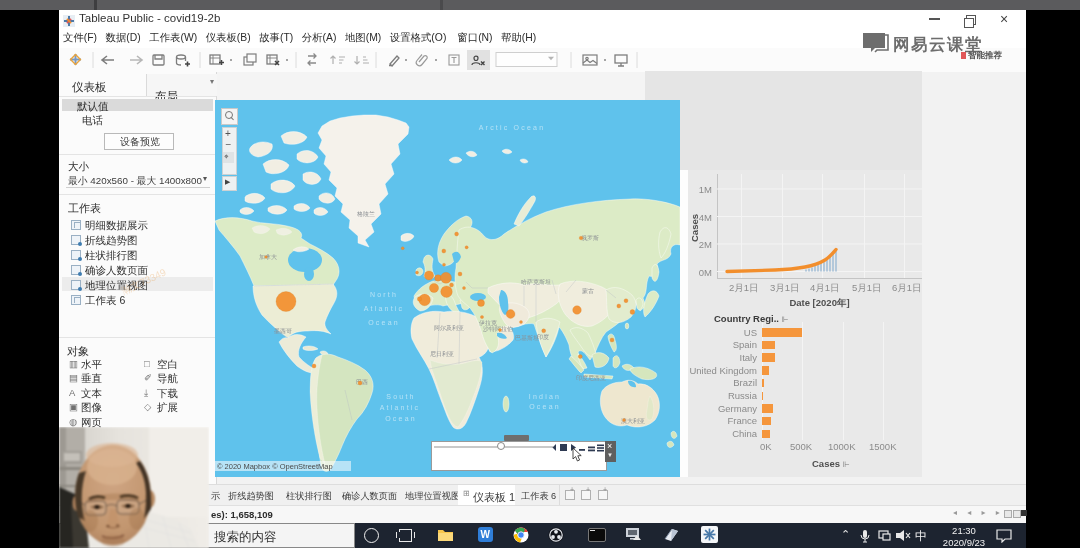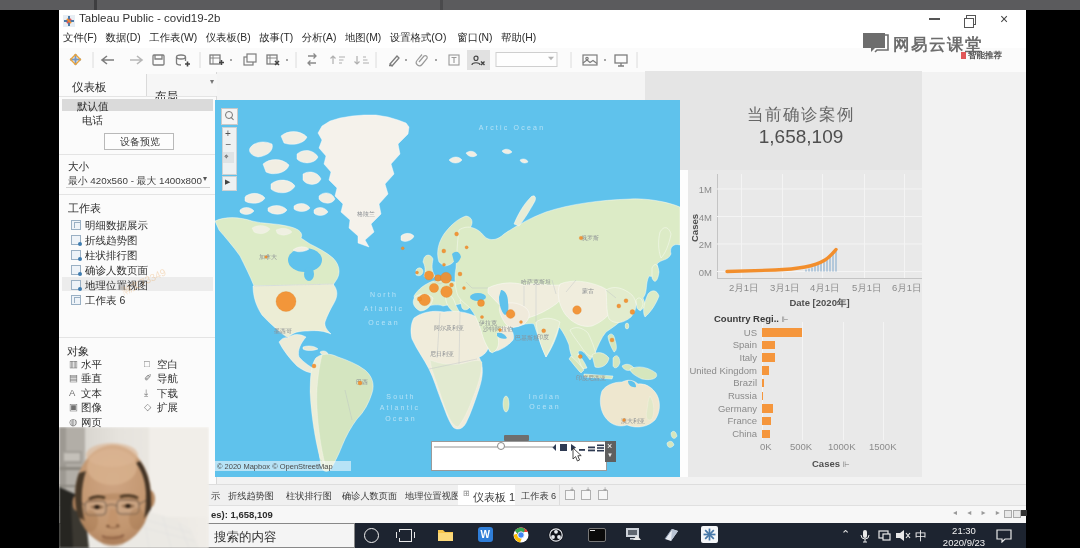--- a/index.html
+++ b/index.html
@@ -214,22 +214,20 @@
       <div class="abs txt" style="left:157px;top:401.3px;font-size:10.5px;color:#2f2f2f;">扩展</div>
       <div class="abs txt" style="left:69px;top:415.9px;font-size:9.5px;color:#707070;">◍</div>
       <div class="abs txt" style="left:81px;top:415.9px;font-size:10.5px;color:#2f2f2f;">网页</div>
     </div>
 
   <div class="abs" style="left:217px;top:72px;width:809px;height:412px;background:#f2f2f2;"></div>
 
   <div class="abs" style="left:217px;top:72px;width:428px;height:28px;background:#f4f4f4;"></div>
 
   <div class="abs" style="left:645px;top:71px;width:277px;height:99px;background:#e5e5e5;"></div>
-  <div class="abs txt" style="left:680px;top:104px;width:242px;text-align:center;font-size:16.5px;color:#666;font-family:'Liberation Serif',serif;letter-spacing:1.5px;">当前确诊案例</div>
-  <div class="abs txt" style="left:680px;top:126px;width:242px;text-align:center;font-size:19px;color:#4f4f4f;">1,658,109</div>
 
   <div class="abs" style="left:680px;top:170px;width:8px;height:307px;background:#fdfdfd;"></div>
 
   <div class="abs" style="left:688px;top:170px;width:234px;height:307px;background:#e9e9e9;"></div>
 
   <div class="abs txt" style="left:689px;top:242px;font-size:9.5px;color:#4f4f4f;font-weight:bold;transform:rotate(-90deg);transform-origin:0 0;">Cases</div>
   <div class="abs txt" style="left:694px;top:184px;width:18px;text-align:right;font-size:9.5px;color:#8b8b8b;">1M</div>
   <div class="abs txt" style="left:694px;top:211.5px;width:18px;text-align:right;font-size:9.5px;color:#8b8b8b;">4M</div>
   <div class="abs txt" style="left:694px;top:239px;width:18px;text-align:right;font-size:9.5px;color:#8b8b8b;">2M</div>
   <div class="abs txt" style="left:694px;top:266.5px;width:18px;text-align:right;font-size:9.5px;color:#8b8b8b;">0M</div>

